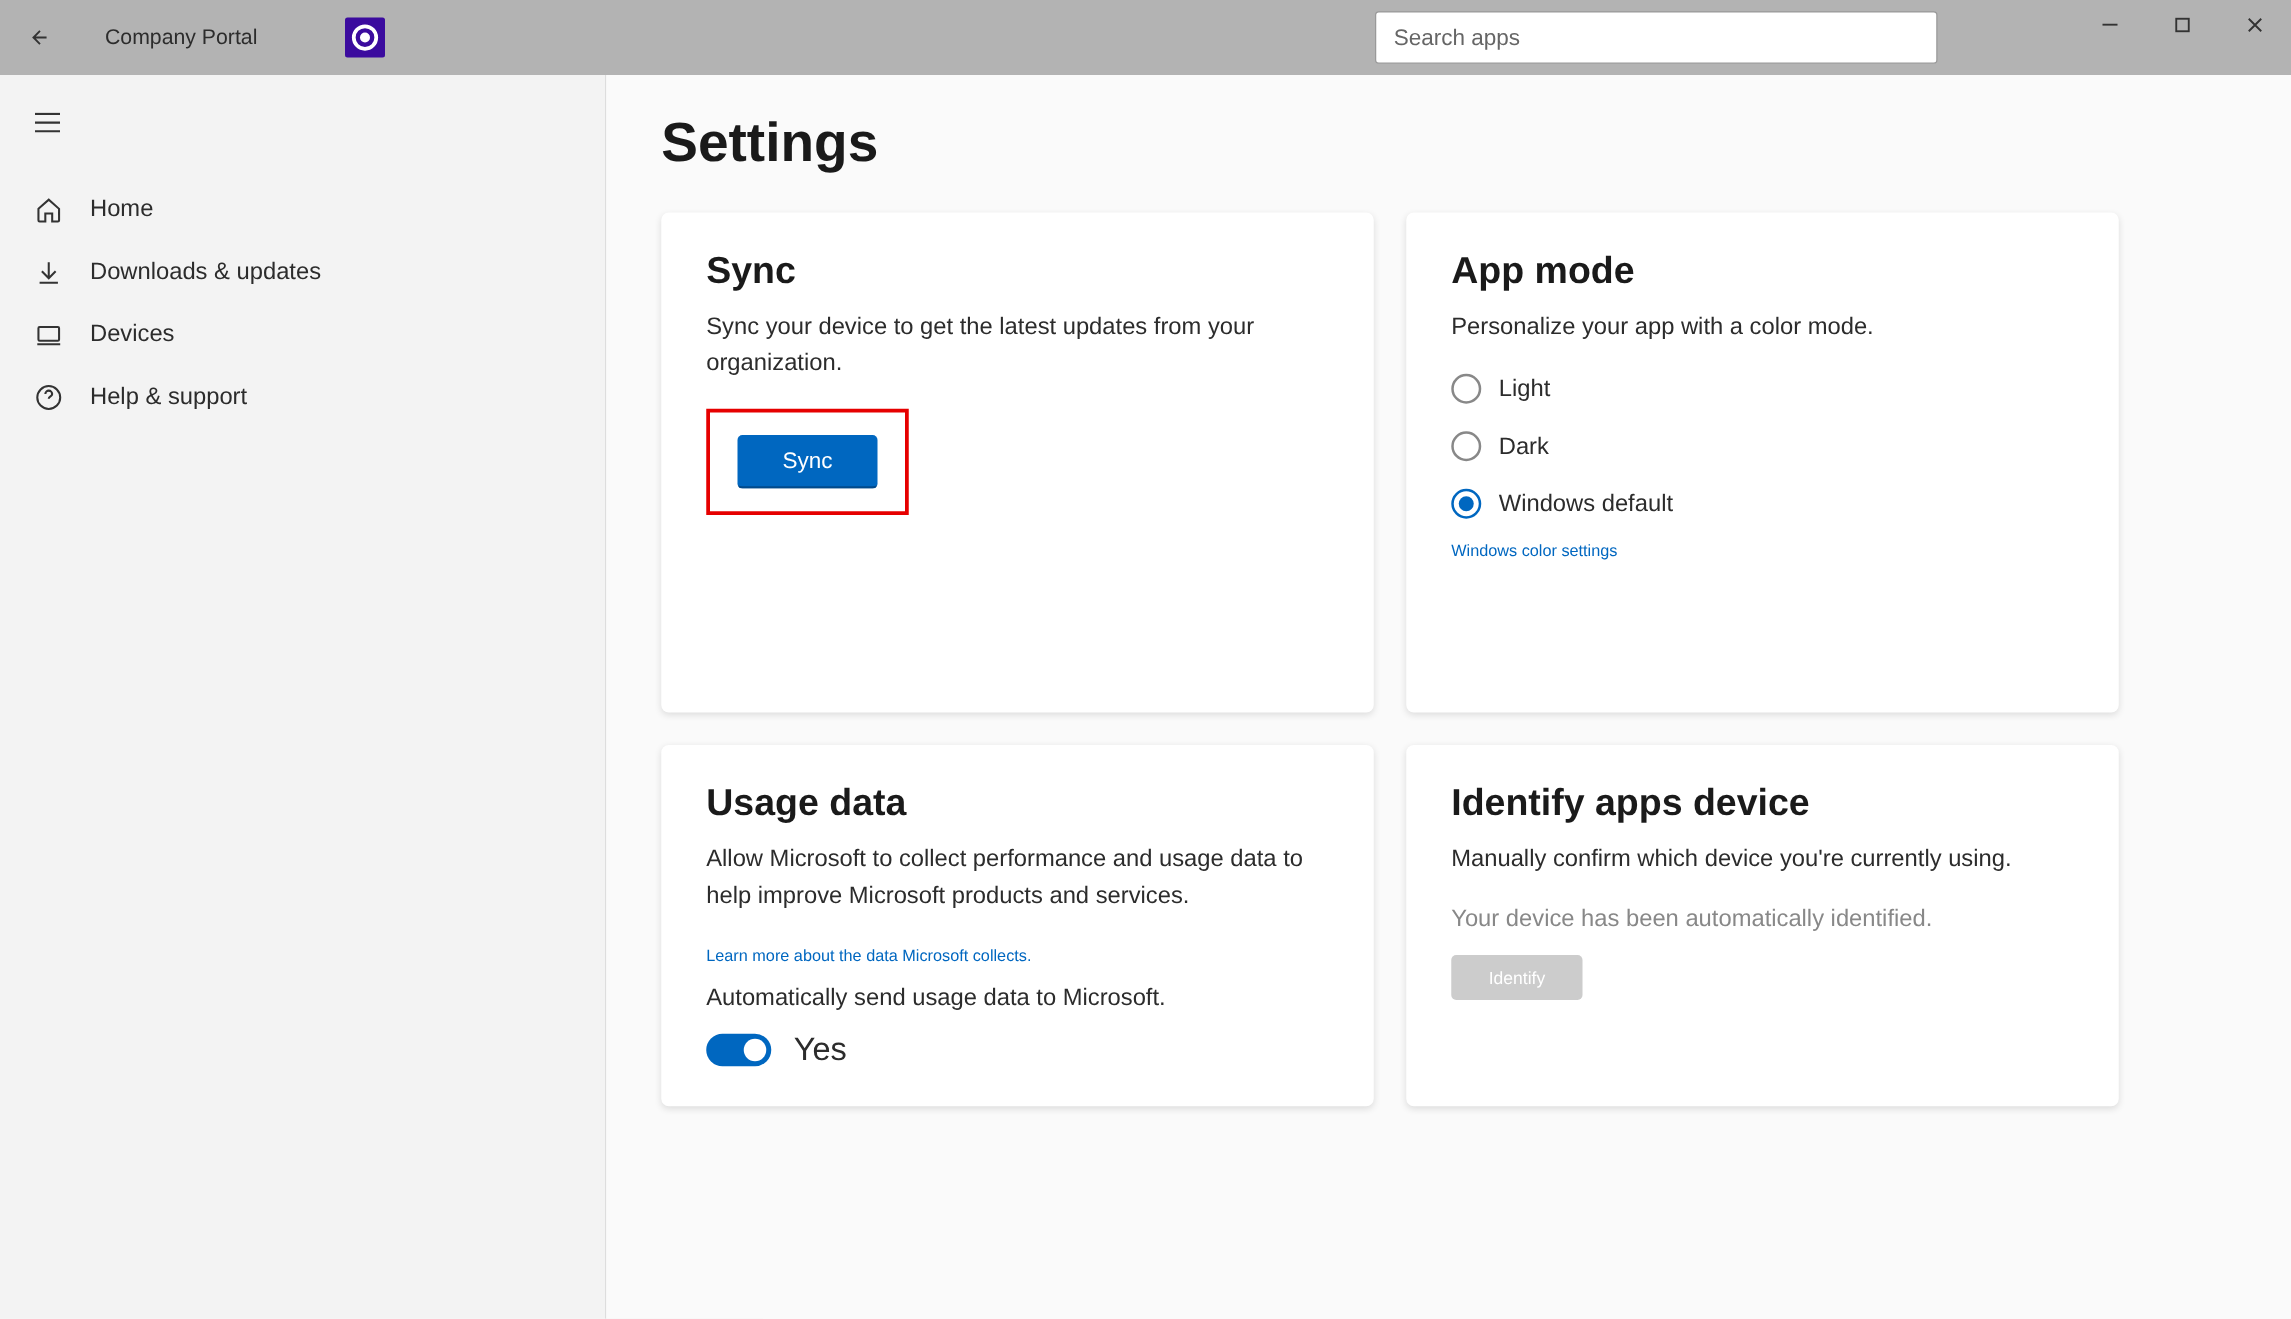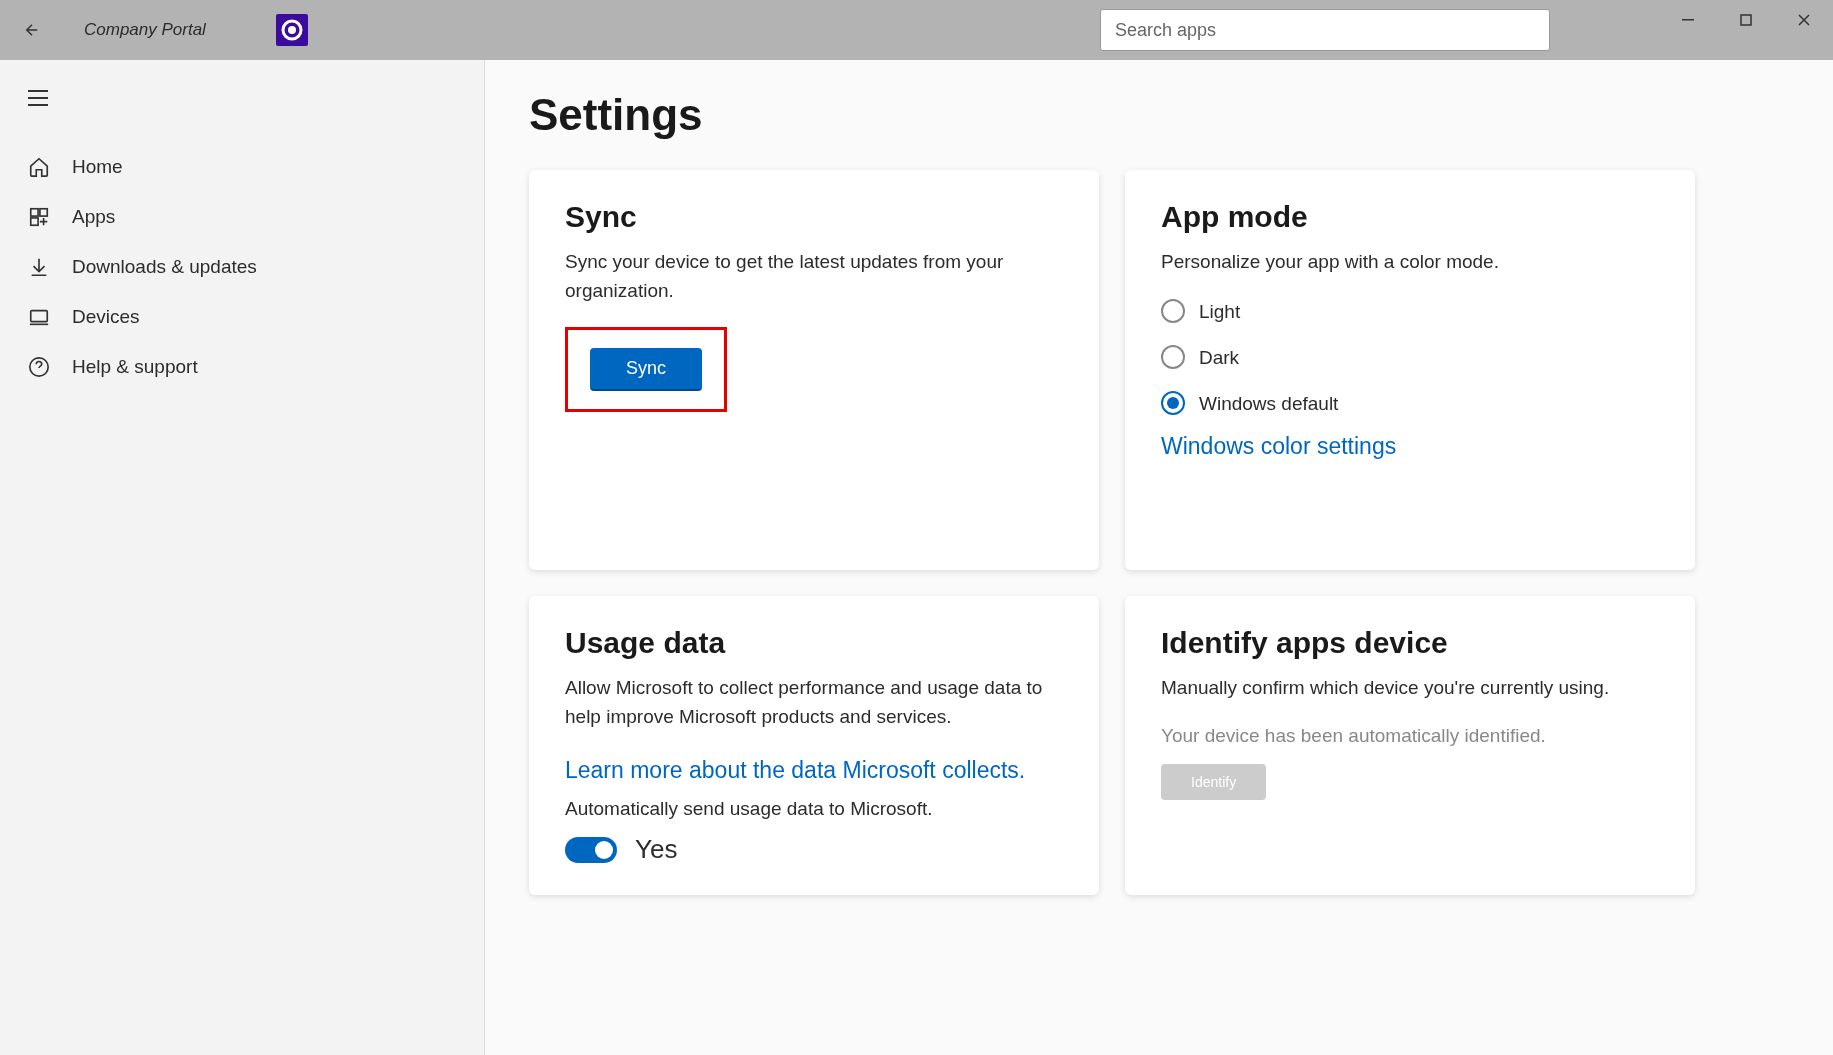--- a/index.html
+++ b/index.html
@@ -28,21 +28,20 @@
       height: 24px;
       display: flex;
       align-items: center;
       justify-content: center;
       cursor: pointer;
     }
     .app-title {
       margin-left: 40px;
       font-size: 17px;
       color: #2c2c2c;
-      font-style: italic;
     }
     .app-icon {
       width: 32px;
       height: 32px;
       background: #3b0b9e;
       margin-left: 70px;
       display: flex;
       align-items: center;
       justify-content: center;
       border-radius: 2px;
@@ -207,21 +206,21 @@
       height: 12px;
       background: #0067c0;
       border-radius: 50%;
     }
     .radio-label {
       font-size: 19px;
       color: #2c2c2c;
     }
     .link {
       color: #0067c0;
-      font-size: 23px;
+      font-size: 13px;
       cursor: pointer;
       display: inline-block;
       margin-top: 18px;
     }
     .toggle-row {
       display: flex;
       align-items: center;
       gap: 18px;
       margin-top: 14px;
     }
@@ -308,31 +307,20 @@
         </svg>
     </div>
     <div class="nav-list">
       <div class="nav-item">
         <span class="nav-icon">
           <svg width="22" height="22" viewBox="0 0 24 24" fill="none" stroke="#333" stroke-width="1.8">
               <path d="M3 11l9-8 9 8v10a1 1 0 01-1 1h-5v-7h-6v7H4a1 1 0 01-1-1V11z"></path>
             </svg>
         </span>
         <span class="nav-label">Home</span>
-      </div>
-      <div class="nav-item">
-        <span class="nav-icon">
-          <svg width="22" height="22" viewBox="0 0 24 24" fill="none" stroke="#333" stroke-width="1.8">
-              <rect x="3" y="3" width="8" height="8"></rect>
-              <rect x="13" y="3" width="8" height="8"></rect>
-              <rect x="3" y="13" width="8" height="8"></rect>
-              <path d="M17 13v8M13 17h8"></path>
-            </svg>
-        </span>
-        <span class="nav-label">Apps</span>
       </div>
       <div class="nav-item">
         <span class="nav-icon">
           <svg width="22" height="22" viewBox="0 0 24 24" fill="none" stroke="#333" stroke-width="1.8">
               <path d="M12 3v14M6 11l6 6 6-6M4 21h16"></path>
             </svg>
         </span>
         <span class="nav-label">Downloads &amp; updates</span>
       </div>
       <div class="nav-item">

